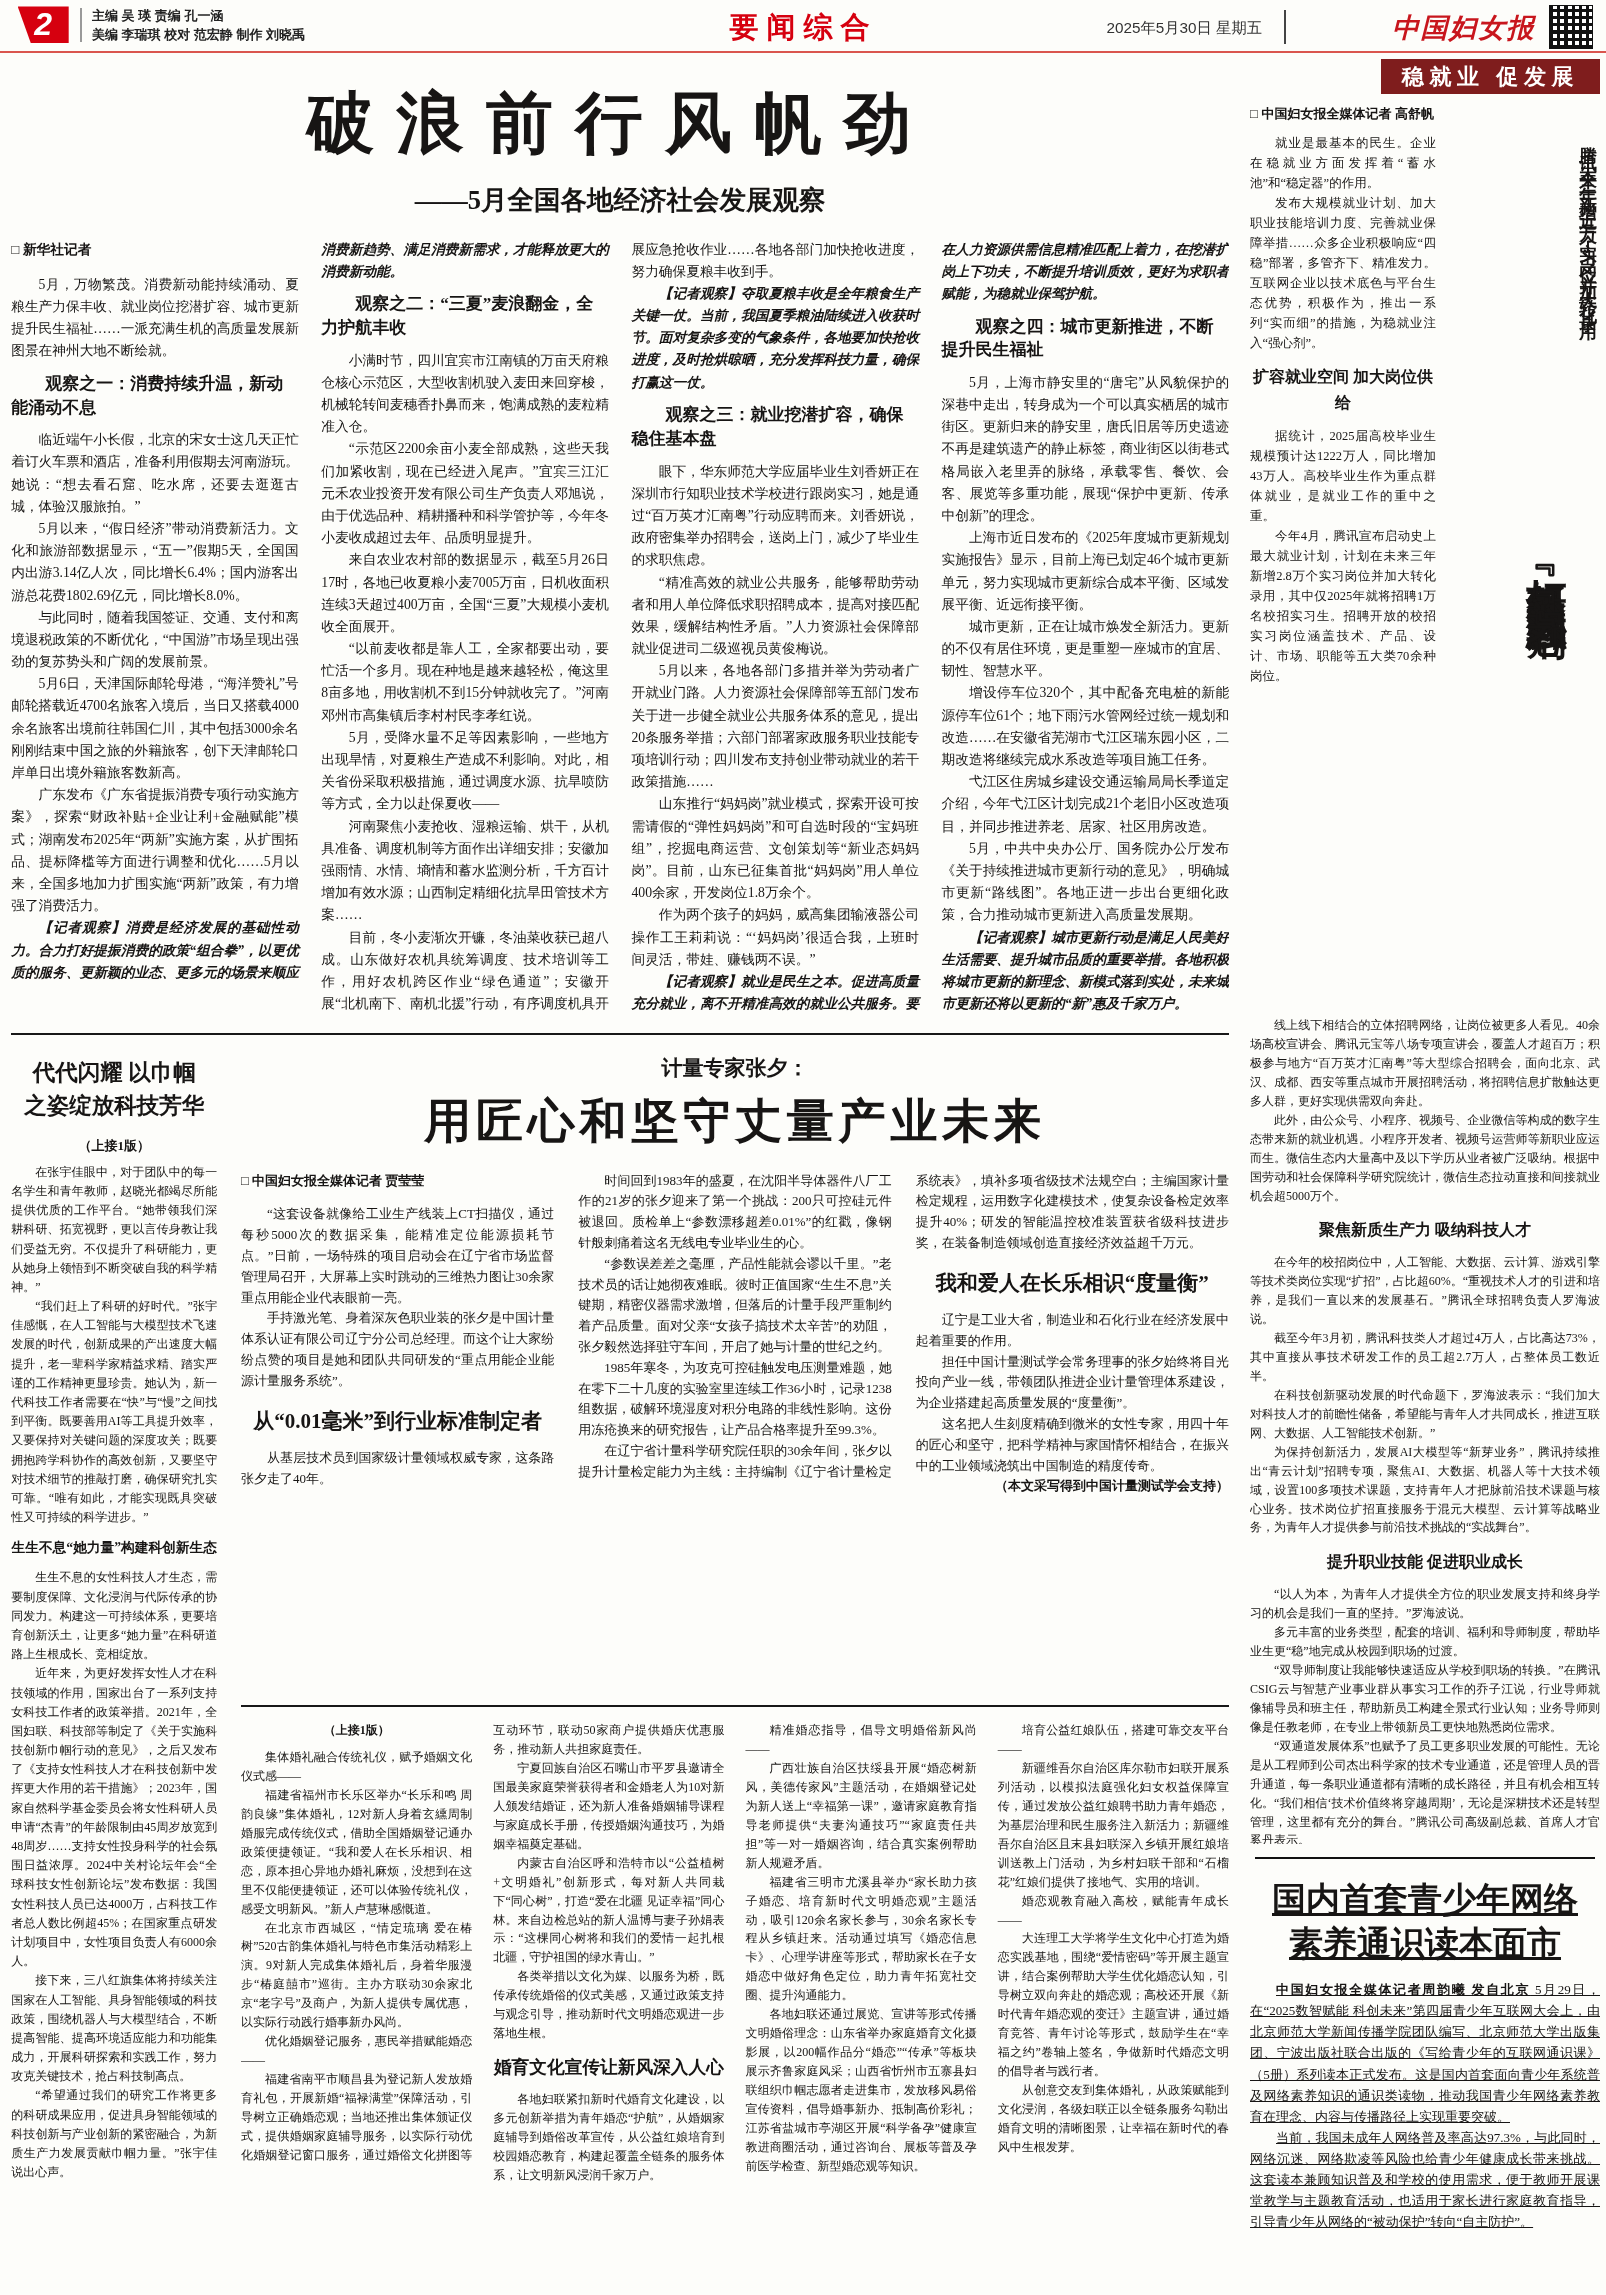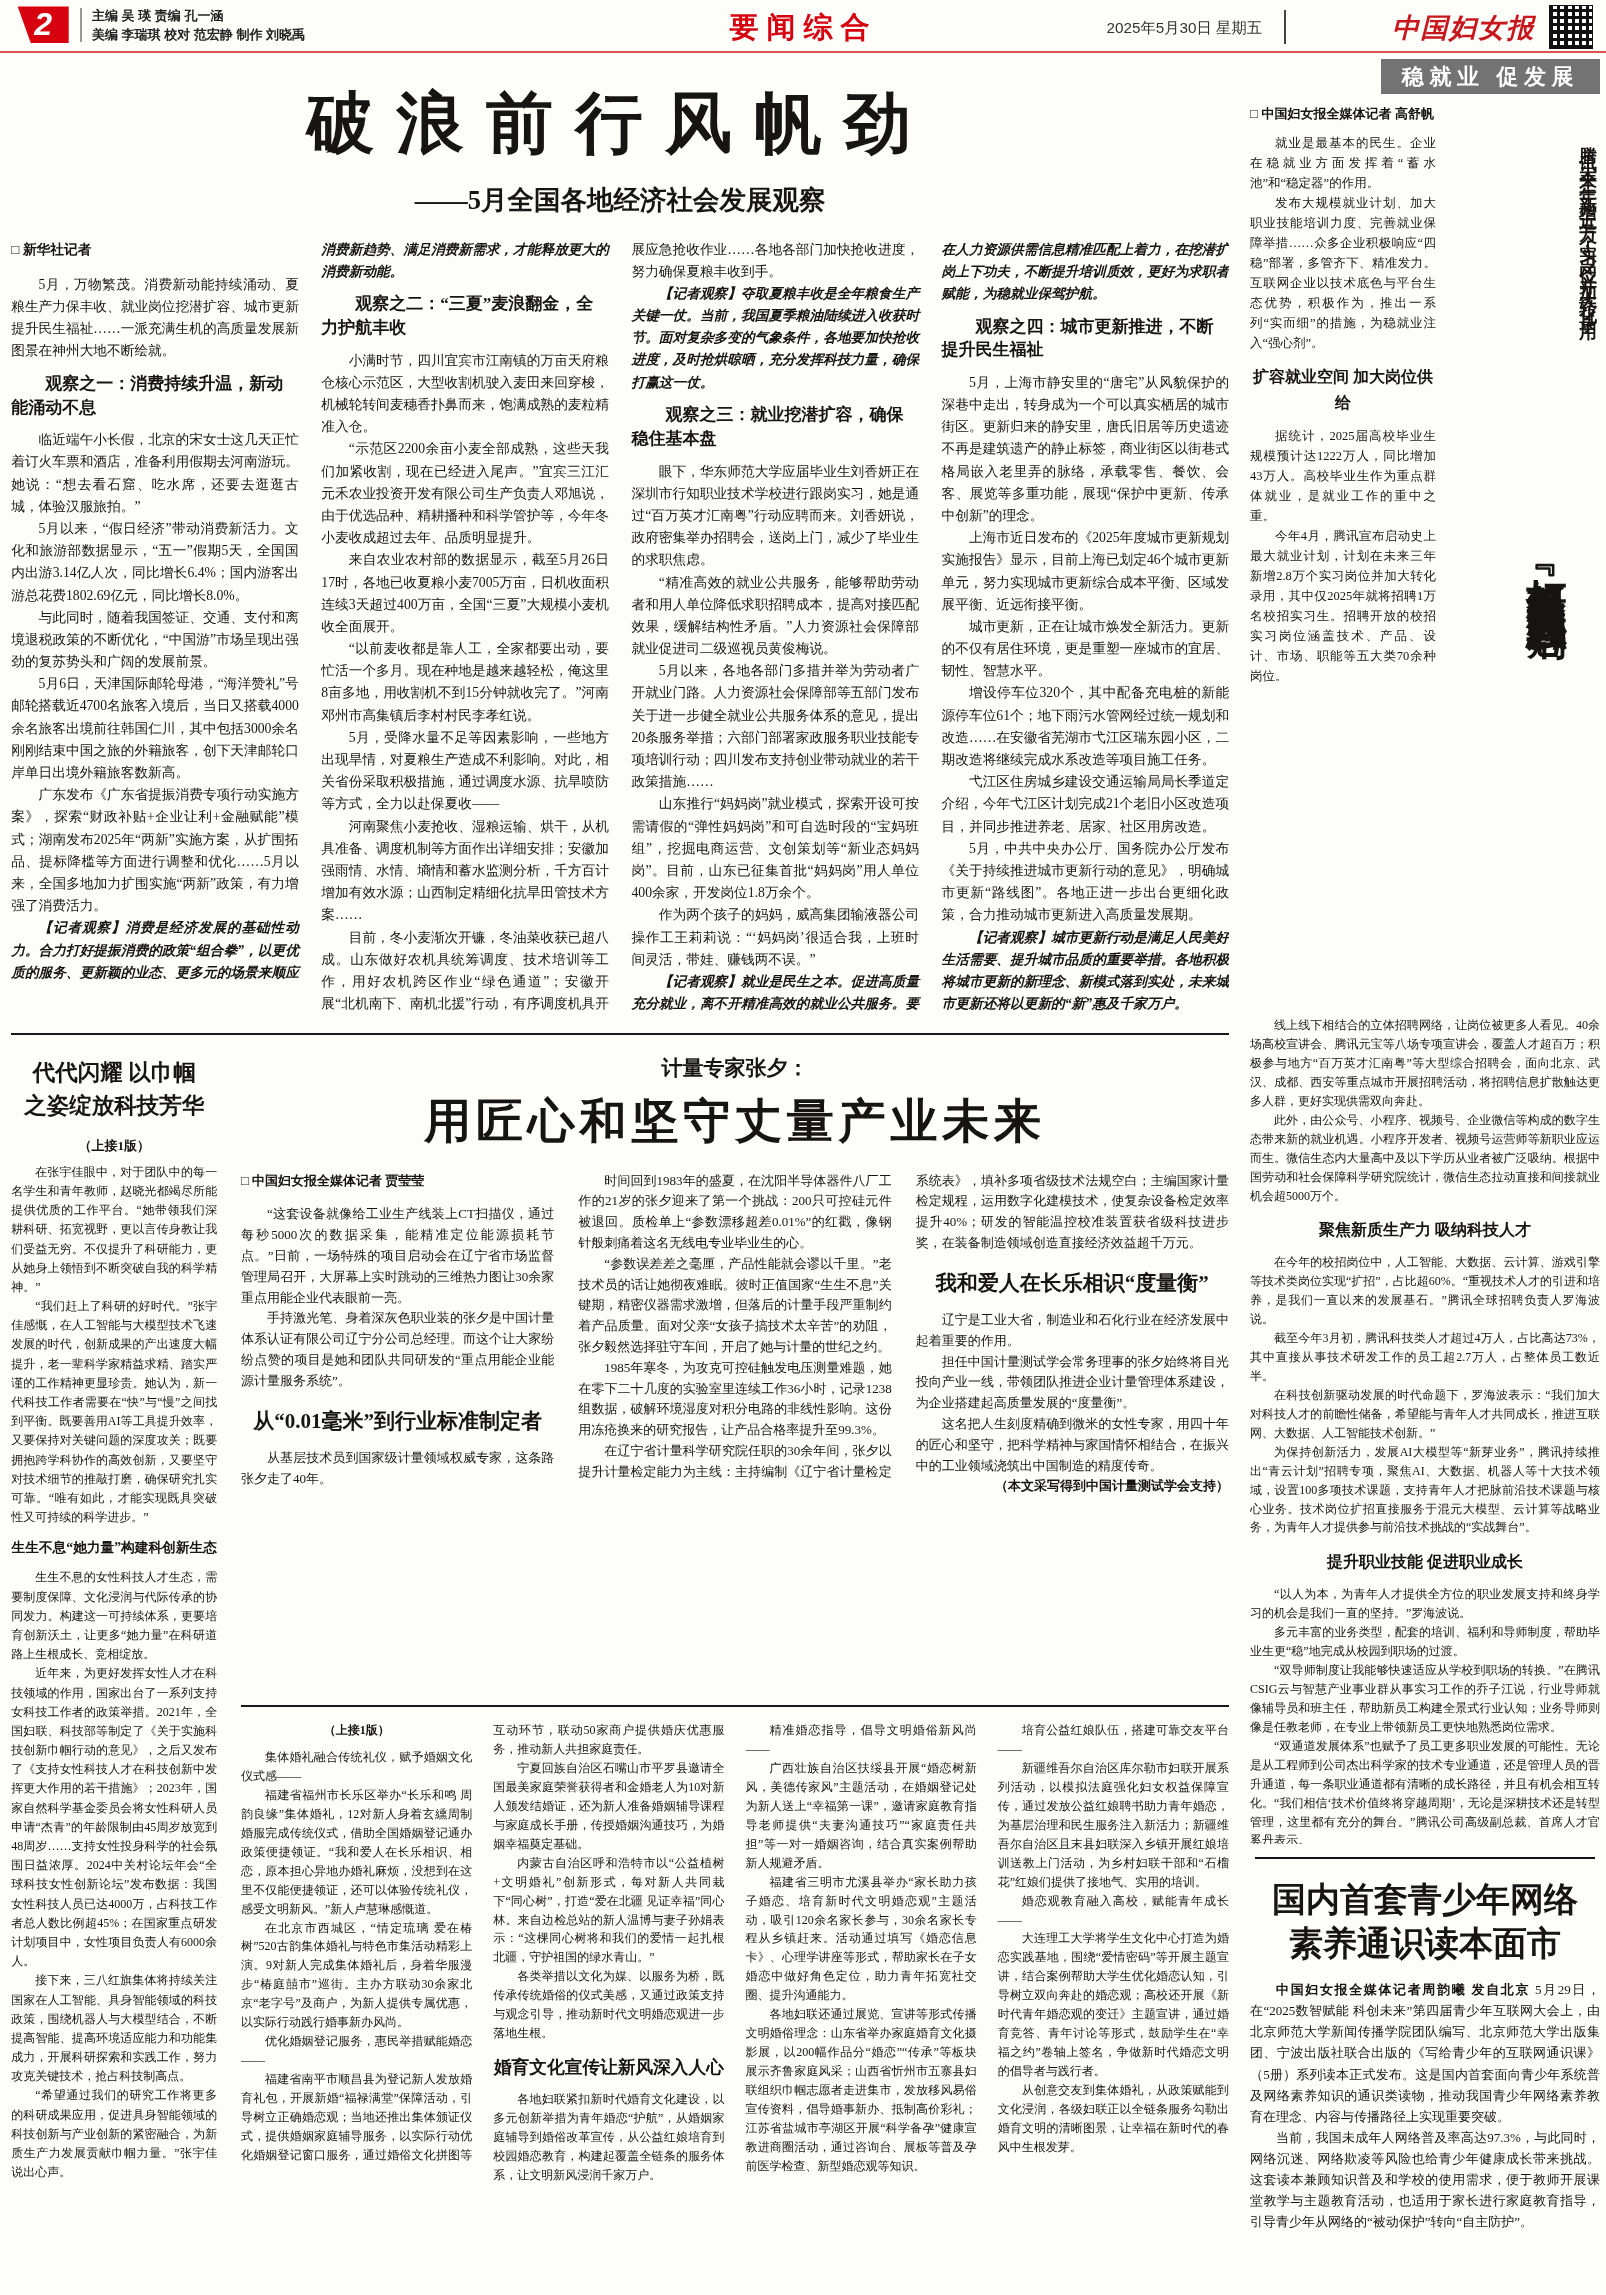--- a/index.html
+++ b/index.html
@@ -35,36 +35,36 @@
   
   .main-article{position:absolute;left:11.2px;top:63px;width:1218px;}
   .main-headline{text-align:center;font-size:67px;font-weight:900;letter-spacing:22.5px;margin-top:14.5px;}
   .main-sub{text-align:center;font-size:26.5px;font-weight:700;margin-top:13px;}
   .main-body{margin-top:21px;height:791px;overflow:hidden;column-count:4;column-gap:22.5px;
              font-size:13.7px;line-height:1.62;}
   .main-body .art-h{font-size:17px;line-height:1.4;}
   .main-divider{position:absolute;left:11.2px;top:1033px;width:1218px;height:2.4px;background:#181818;}
   
   .sidebar{position:absolute;left:1250px;top:59px;width:350px;}
-  .badge{margin-left:auto;width:219px;height:35px;background:#737373;color:#fff;display:flex;
+  .badge{margin-left:auto;width:219px;height:35px;background:#7f1d1d;color:#fff;display:flex;
          align-items:center;justify-content:center;font-family:"Liberation Sans","DejaVu Sans",sans-serif;
          font-weight:bold;font-size:22px;letter-spacing:5.6px;}
   .side-byline{margin-top:11.2px;font-weight:bold;font-size:13px;
          font-family:"Liberation Sans","DejaVu Sans",sans-serif;}
   .side-toprow{display:flex;margin-top:9.6px;height:872px;gap:8px;}
   .side-text{width:186px;font-size:12.5px;line-height:1.6;overflow:hidden;}
   .side-text .art-h,.side-lower .art-h{font-size:16px;text-indent:0;text-align:center;margin:11.2px 0;}
   .v-head{flex:1;writing-mode:vertical-rl;text-orientation:mixed;font-size:40px;font-weight:900;
           letter-spacing:2.4px;line-height:1.12;display:flex;justify-content:center;}
   .v-kicker{writing-mode:vertical-rl;text-orientation:mixed;font-size:17.7px;font-weight:bold;
           letter-spacing:8px;font-family:"Liberation Sans","DejaVu Sans",sans-serif;height:723px;}
   .side-lower{margin-top:11.2px;height:828px;overflow:hidden;font-size:12px;line-height:1.58;}
   .sidebar-rule{border-top:2.4px solid #111;margin:13px 4.8px 0;}
   
-  .readbook{margin-top:19px;}
+  .readbook{margin-top:19px;text-decoration:underline;}
   .rb-headline{text-align:center;font-size:34px;font-weight:900;line-height:1.3;}
   .rb-body{margin-top:13px;font-size:13px;line-height:1.62;height:299px;overflow:hidden;}
   
   .science{position:absolute;left:11.2px;top:1057px;width:206px;height:1228px;overflow:hidden;}
   .sci-headline{text-align:center;font-size:22.5px;font-weight:900;line-height:1.45;margin-bottom:14.5px;}
   .science-body{font-size:12px;line-height:1.6;}
   .science-body .art-h{font-size:13.7px;text-indent:0;text-align:center;margin:9.6px 0;}
   
   .metro{position:absolute;left:241px;top:1054px;width:988px;}
   .metro-kicker{text-align:center;font-weight:800;font-size:21px;}

